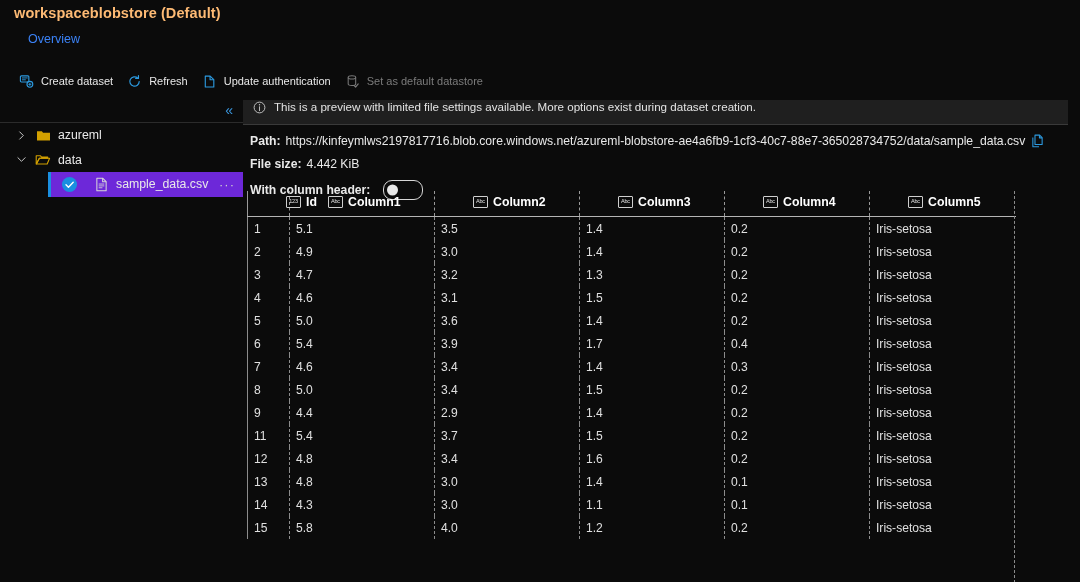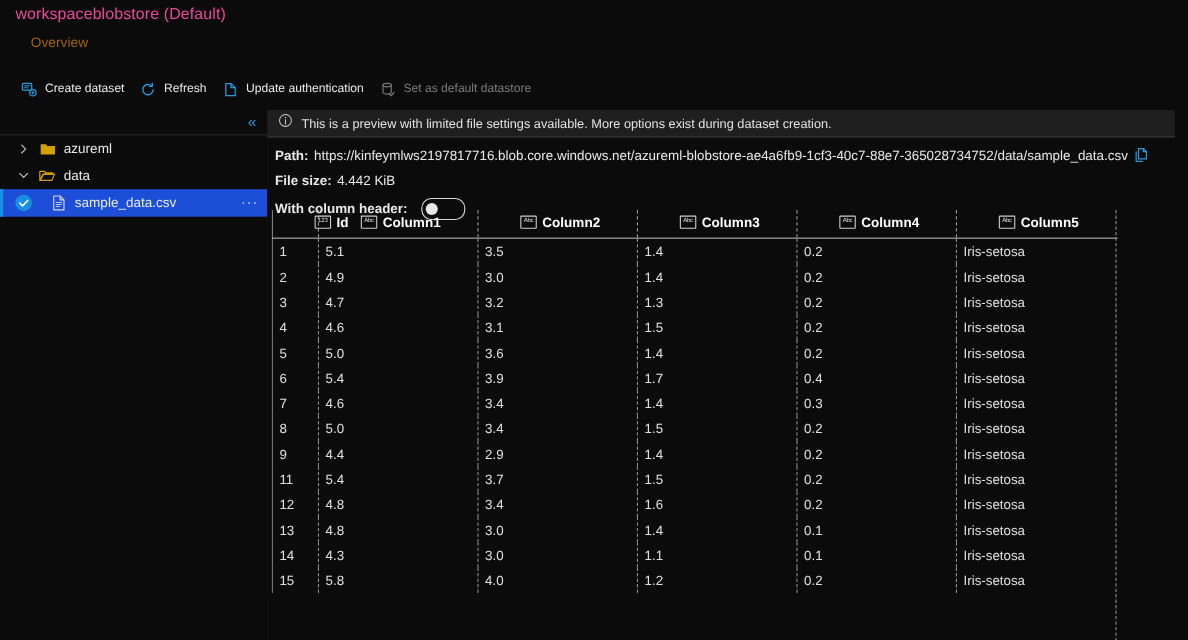--- a/index.html
+++ b/index.html
@@ -27,40 +27,40 @@
   .title-bar {
     position: absolute;
     left: 14px;
     top: 2px;
     height: 22px;
     display: flex;
     align-items: center;
   }
   .page-title {
     font-size: 14.5px;
-    font-weight: normal;
-    color: #ec4899;
+    font-weight: bold;
+    color: #fdba74;
     letter-spacing: 0.1px;
   }
 
   
   .tabs {
     position: absolute;
     left: 14px;
     top: 28px;
     height: 29px;
     display: flex;
     align-items: flex-start;
     gap: 0px;
   }
   .tab {
     position: relative;
     padding: 4px 14px 9px 14px;
     font-size: 12.5px;
-    color: #a16207;
+    color: #3b82f6;
     cursor: pointer;
     white-space: nowrap;
   }
   .tab.active {
     color: #ffffff;
     font-weight: bold;
   }
   .tab.active::after {
     content: "";
     position: absolute;
@@ -130,21 +130,22 @@
     position: relative;
     height: 24.5px;
     display: flex;
     align-items: center;
     cursor: pointer;
     font-size: 12.3px;
     color: #e9e9e9;
     padding-left: 12px;
   }
   .tree-row.selected {
-    background: #1d4ed8;
+    background: #6d28d9;
+    margin-left: 48px;
   }
   .tree-row.selected::before {
     content: "";
     position: absolute;
     left: 0;
     top: 0;
     bottom: 0;
     width: 3px;
     background: #1a8fe0;
   }
@@ -194,21 +195,20 @@
     top: 98px;
     right: 0;
     bottom: 0;
     background: #0b0b0b;
   }
   .infobar {
     margin: 2px 12px 0 0;
     height: 24px;
     background: #1f1f1f;
     display: flex;
-    align-items: center;
     gap: 8px;
     padding: 0 10px;
     border-bottom: 1px solid #3a3a3a;
   }
   .infobar .msg {
     font-size: 11.6px;
     color: #e3e3e3;
   }
   .meta {
     padding: 9px 0 0 7px;

